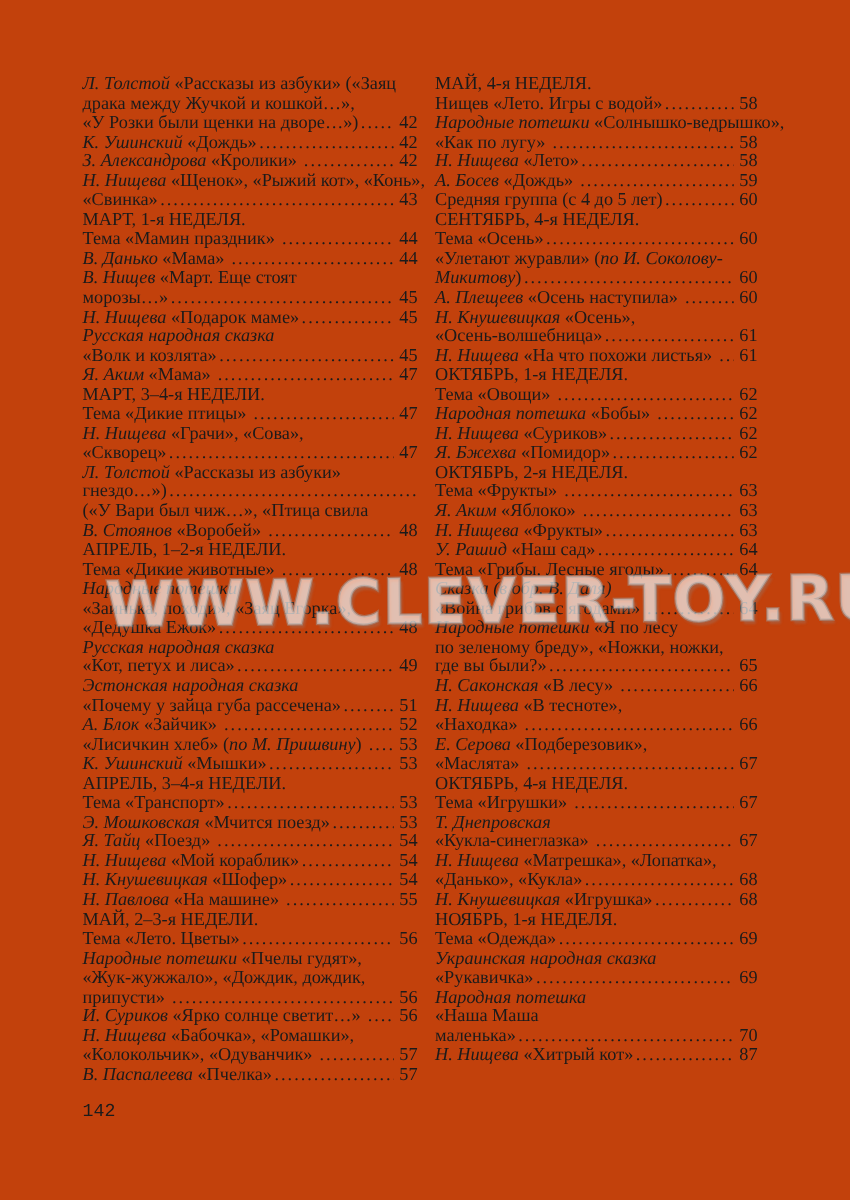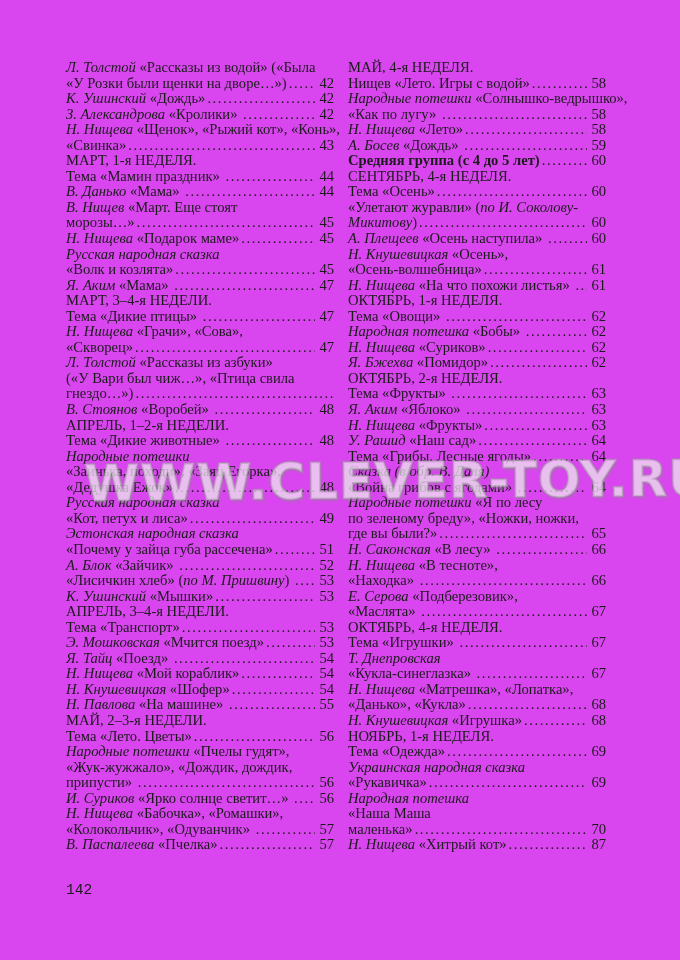--- a/index.html
+++ b/index.html
@@ -1,28 +1,28 @@
 <!DOCTYPE html>
 <html><head>
 <meta charset="utf-8">
 <title>TOC page</title>
 <style>
   html,body { margin:0; padding:0; background:#ffffff; }
   .page {
-    position:relative; width:680px; height:960px; background:#d946ef;
+    position:relative; width:680px; height:960px; background:#c2410c;
     font-family:"Liberation Serif", serif; font-size:14.6px; color:#1b1b1b;
     overflow:hidden;
   }
   .col { position:absolute; top:60px; }
   .col-left  { left:66px;  width:268px; }
   .col-right { left:348px; width:258px;text-align:right; }
   .line { display:flex; align-items:baseline; line-height:15.55px; }
   .line span { white-space:pre; }
   .s-i { font-style:italic; }
-  .s-b { font-weight:bold; }
+  .s-b { font-weight:normal; }
   .dots { flex:1 1 auto; overflow:hidden; white-space:nowrap; min-width:6px; margin:0 1px 0 2px; }
   .dots::before {
     content:"....................................................................................................................";
     letter-spacing:1.6px; color:#1b1b1b;
   }
   .pg { margin-left:3px; flex:0 0 auto; }
   .folio { position:absolute; left:66px; top:882px;font-family:Liberation Mono, monospace; }
   .watermark {
     position:absolute; left:84px; top:452px; z-index:5; pointer-events:none;
     font-family:"DejaVu Sans", sans-serif; font-weight:bold; font-size:50px;
@@ -33,21 +33,24 @@
     transform:rotate(-0.5deg);
   }
 </style>
 </head>
 <body>
 
 <div class="page">
   <div class="col col-left">
       <div class="line">
         <span class="s-i">Л. Толстой </span>
-        <span class="s-r">«Рассказы из водой» («Была</span>
+        <span class="s-r">«Рассказы из азбуки» («Заяц</span>
+      </div>
+      <div class="line">
+        <span class="s-r">драка между Жучкой и кошкой…»,</span>
       </div>
       <div class="line">
         <span class="s-r">«У Розки были щенки на дворе…»)</span>
         <span class="dots"></span>
         <span class="pg">42</span>
       </div>
       <div class="line">
         <span class="s-i">К. Ушинский </span>
         <span class="s-r">«Дождь»</span>
         <span class="dots"></span>
@@ -126,25 +129,25 @@
       <div class="line">
         <span class="s-r">«Скворец»</span>
         <span class="dots"></span>
         <span class="pg">47</span>
       </div>
       <div class="line">
         <span class="s-i">Л. Толстой </span>
         <span class="s-r">«Рассказы из азбуки»</span>
       </div>
       <div class="line">
+        <span class="s-r">гнездо…»)</span>
+        <span class="dots"></span>
+      </div>
+      <div class="line">
         <span class="s-r">(«У Вари был чиж…», «Птица свила</span>
-      </div>
-      <div class="line">
-        <span class="s-r">гнездо…»)</span>
-        <span class="dots"></span>
       </div>
       <div class="line">
         <span class="s-i">В. Стоянов </span>
         <span class="s-r">«Воробей» </span>
         <span class="dots"></span>
         <span class="pg">48</span>
       </div>
       <div class="line">
         <span class="s-r">АПРЕЛЬ, 1–2-я НЕДЕЛИ.</span>
       </div>

